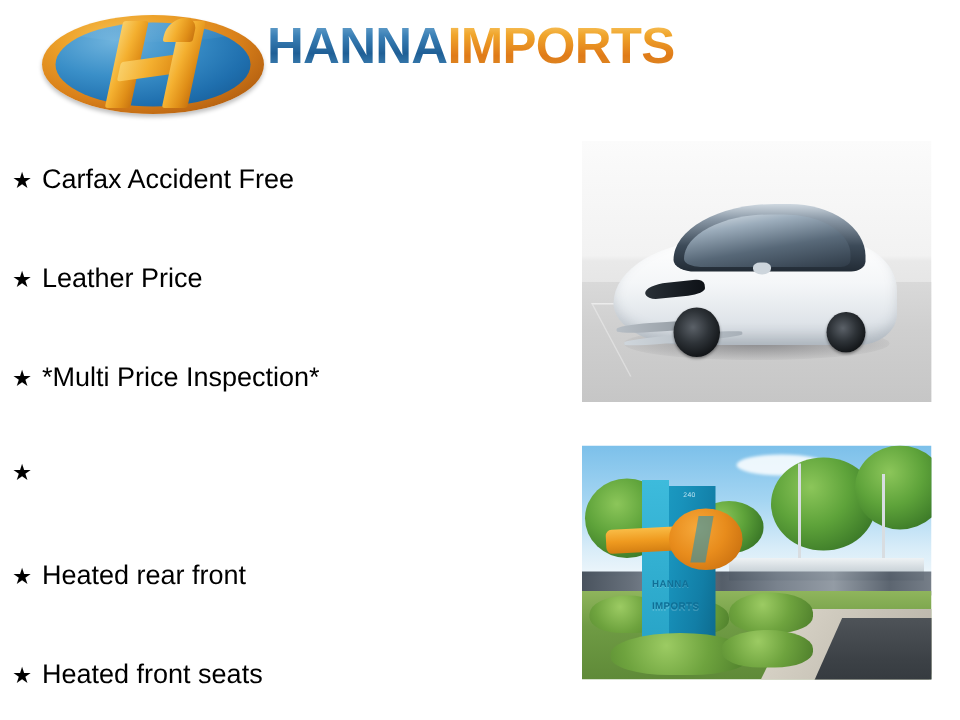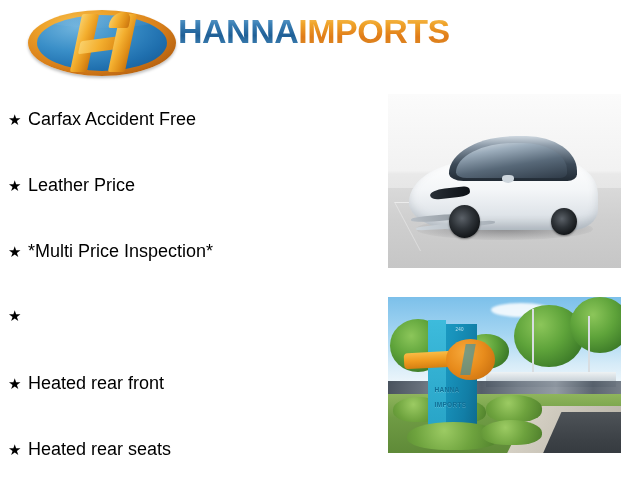--- a/index.html
+++ b/index.html
@@ -428,21 +428,21 @@
       <span class="feature-bullet">★</span>
     </li>
 
     <li class="feature-item" style="top:278px;">
       <span class="feature-bullet">★</span>
       <span class="feature-label">Heated rear front</span>
     </li>
 
     <li class="feature-item" style="top:344px;">
       <span class="feature-bullet">★</span>
-      <span class="feature-label">Heated rear seats</span>
+      <span class="feature-label">Heated front seats</span>
     </li>
   </ul>
 
   <div class="photo photo-vehicle">
     <div class="veh-bg"></div>
     <div class="veh-floor"></div>
     <div class="veh-shadow"></div>
     <div class="veh-body"></div>
     <div class="veh-greenhouse"></div>
     <div class="veh-glass"></div>

